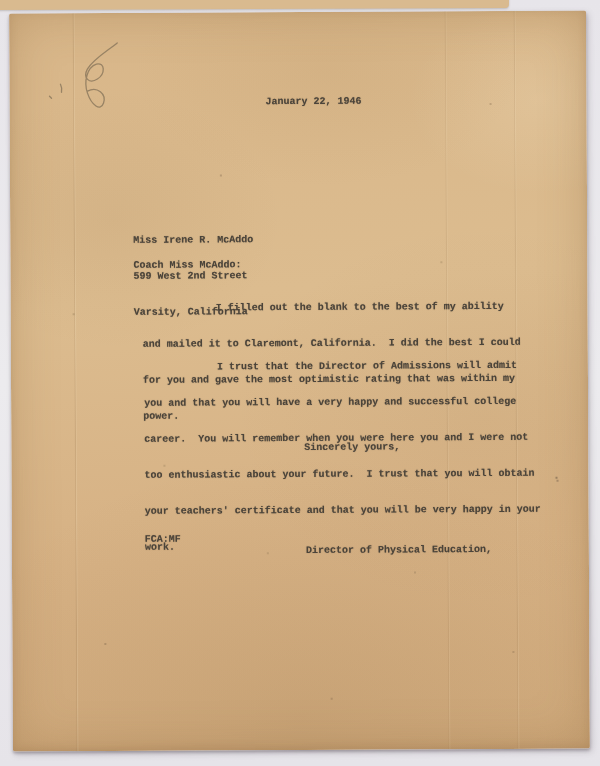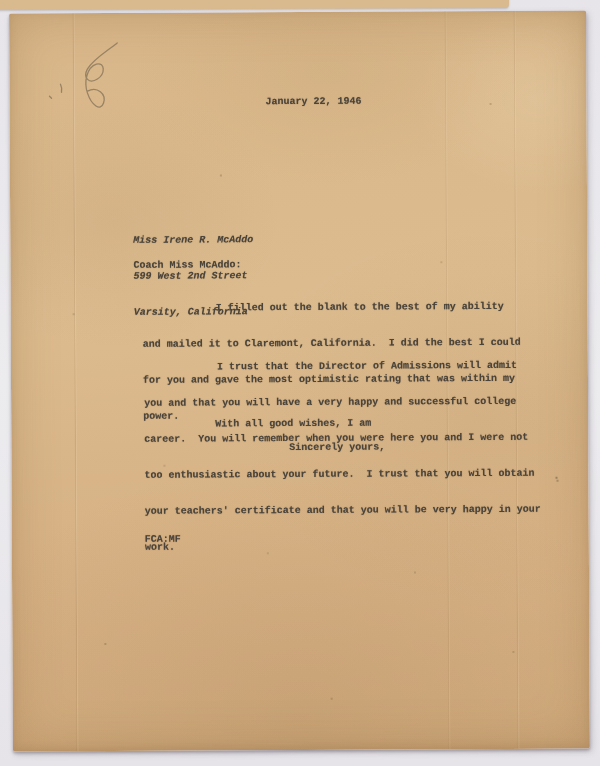--- a/index.html
+++ b/index.html
@@ -69,26 +69,26 @@
     line-height: 12px;
     font-weight: bold;
     color: #4b443a;
     letter-spacing: 0;
     text-shadow: 0 0 1px rgba(76,66,54,0.55);
     white-space: pre;
   }
   .para .line { white-space: pre; }
   .para .indent { padding-left: 73px; }
   .block-date       { left: 256px; top: 84px;  }
-  .block-recipient  { left: 123px; top: 198px; font-style: italic; }
+  .block-recipient  { left: 123px; top: 198px; }
   .block-salutation { left: 123px; top: 247px; }
   .block-para1      { left: 132px; top: 266px; }
   .block-para2      { left: 133px; top: 325px; }
   .block-closing    { left: 204px; top: 406px; }
-  .block-valediction{ left: 278px; top: 430px; }
+  .block-valediction{ left: 293px; top: 430px; }
   .block-signature  { left: 294px; top: 506px; line-height: 13px; }
   .block-initials   { left: 133px; top: 521px; }
   
   .scribble {
     position: absolute;
     left: 28px;
     top: 16px;
     width: 100px;
     height: 90px;
   }
@@ -154,23 +154,23 @@
 
     <div class="tw para block-para2">
       <div class="line indent">I trust that the Director of Admissions will admit</div>
       <div class="line">you and that you will have a very happy and successful college</div>
       <div class="line">career.  You will remember when you were here you and I were not</div>
       <div class="line">too enthusiastic about your future.  I trust that you will obtain</div>
       <div class="line">your teachers' certificate and that you will be very happy in your</div>
       <div class="line">work.</div>
     </div>
 
-    <div class="tw block-closing">With all good wishes, I am</div>
 
     <div class="tw block-valediction">Sincerely yours,</div>
 
     <div class="tw block-signature">
+      <div>Director of Physical Education,</div>
     </div>
 
     <div class="tw block-initials">FCA:MF</div>
 
   </div>
 </div>
 
 </body></html>

